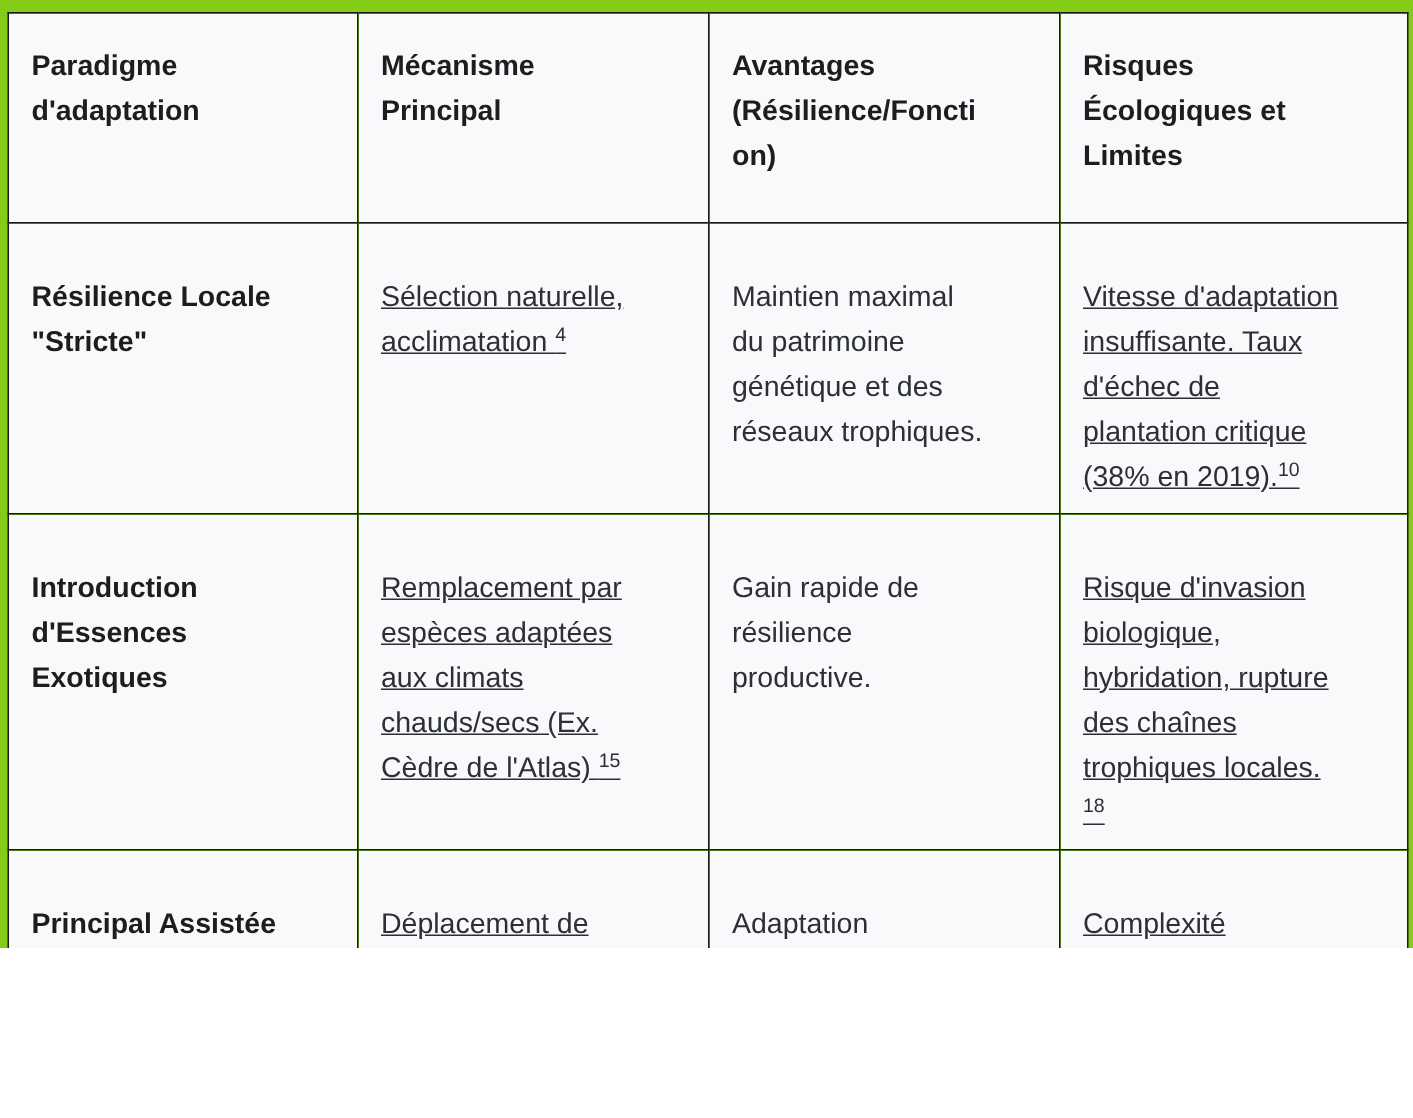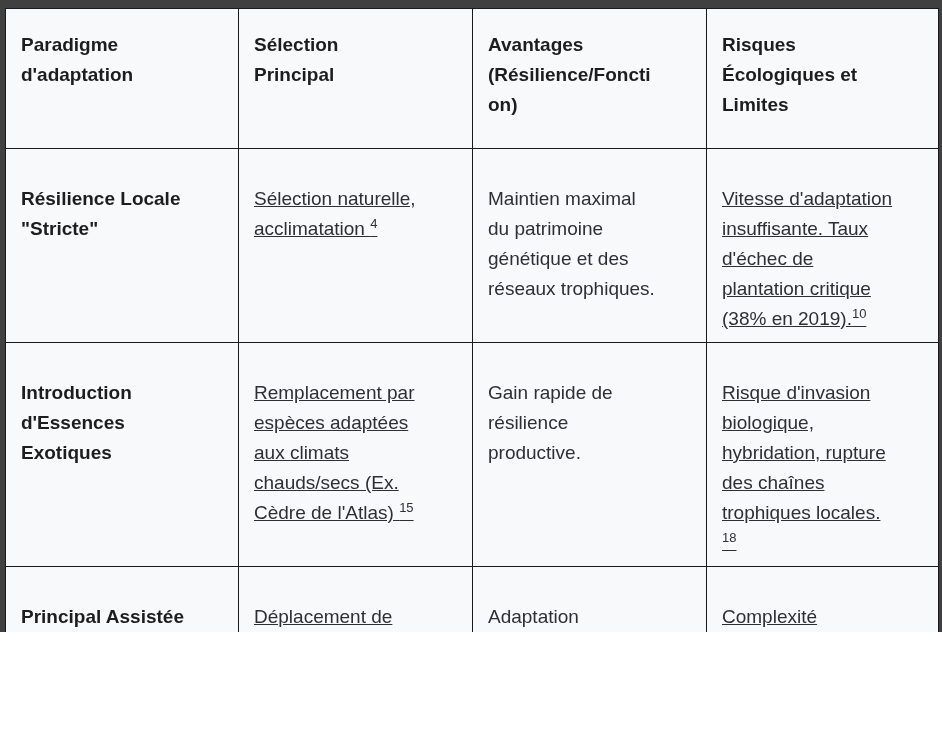--- a/index.html
+++ b/index.html
@@ -1,20 +1,20 @@
 <!DOCTYPE html>
 <html><head>
 <meta charset="utf-8">
 <style>
   html,body { margin:0; padding:0; background:#ffffff; }
   .page {
     position:relative;
     width:942px; height:632px;
     overflow:hidden;
-    background:#404040;
+    background:#84cc16;
     font-family:"Liberation Sans", sans-serif;
   }
   table.doc-table {
     position:absolute; left:5px; top:8px;
     width:933px;
     border-collapse:collapse;
     table-layout:fixed;
   }
   .doc-table th, .doc-table td {
     border:1.5px solid #1a1a1c;
@@ -60,21 +60,21 @@
       <col style="width:233px">
       <col style="width:234px">
       <col style="width:234px">
       <col style="width:232px">
     </colgroup>
 
     <tbody>
         <tr style="height:140px">
       <th>Paradigme
 d'adaptation</th>
-      <th>Sélection
+      <th>Mécanisme
 Principal</th>
       <th>Avantages
 (Résilience/Foncti
 on)</th>
       <th>Risques
 Écologiques et
 Limites</th>
     </tr>
 
     <tr style="height:172px">

